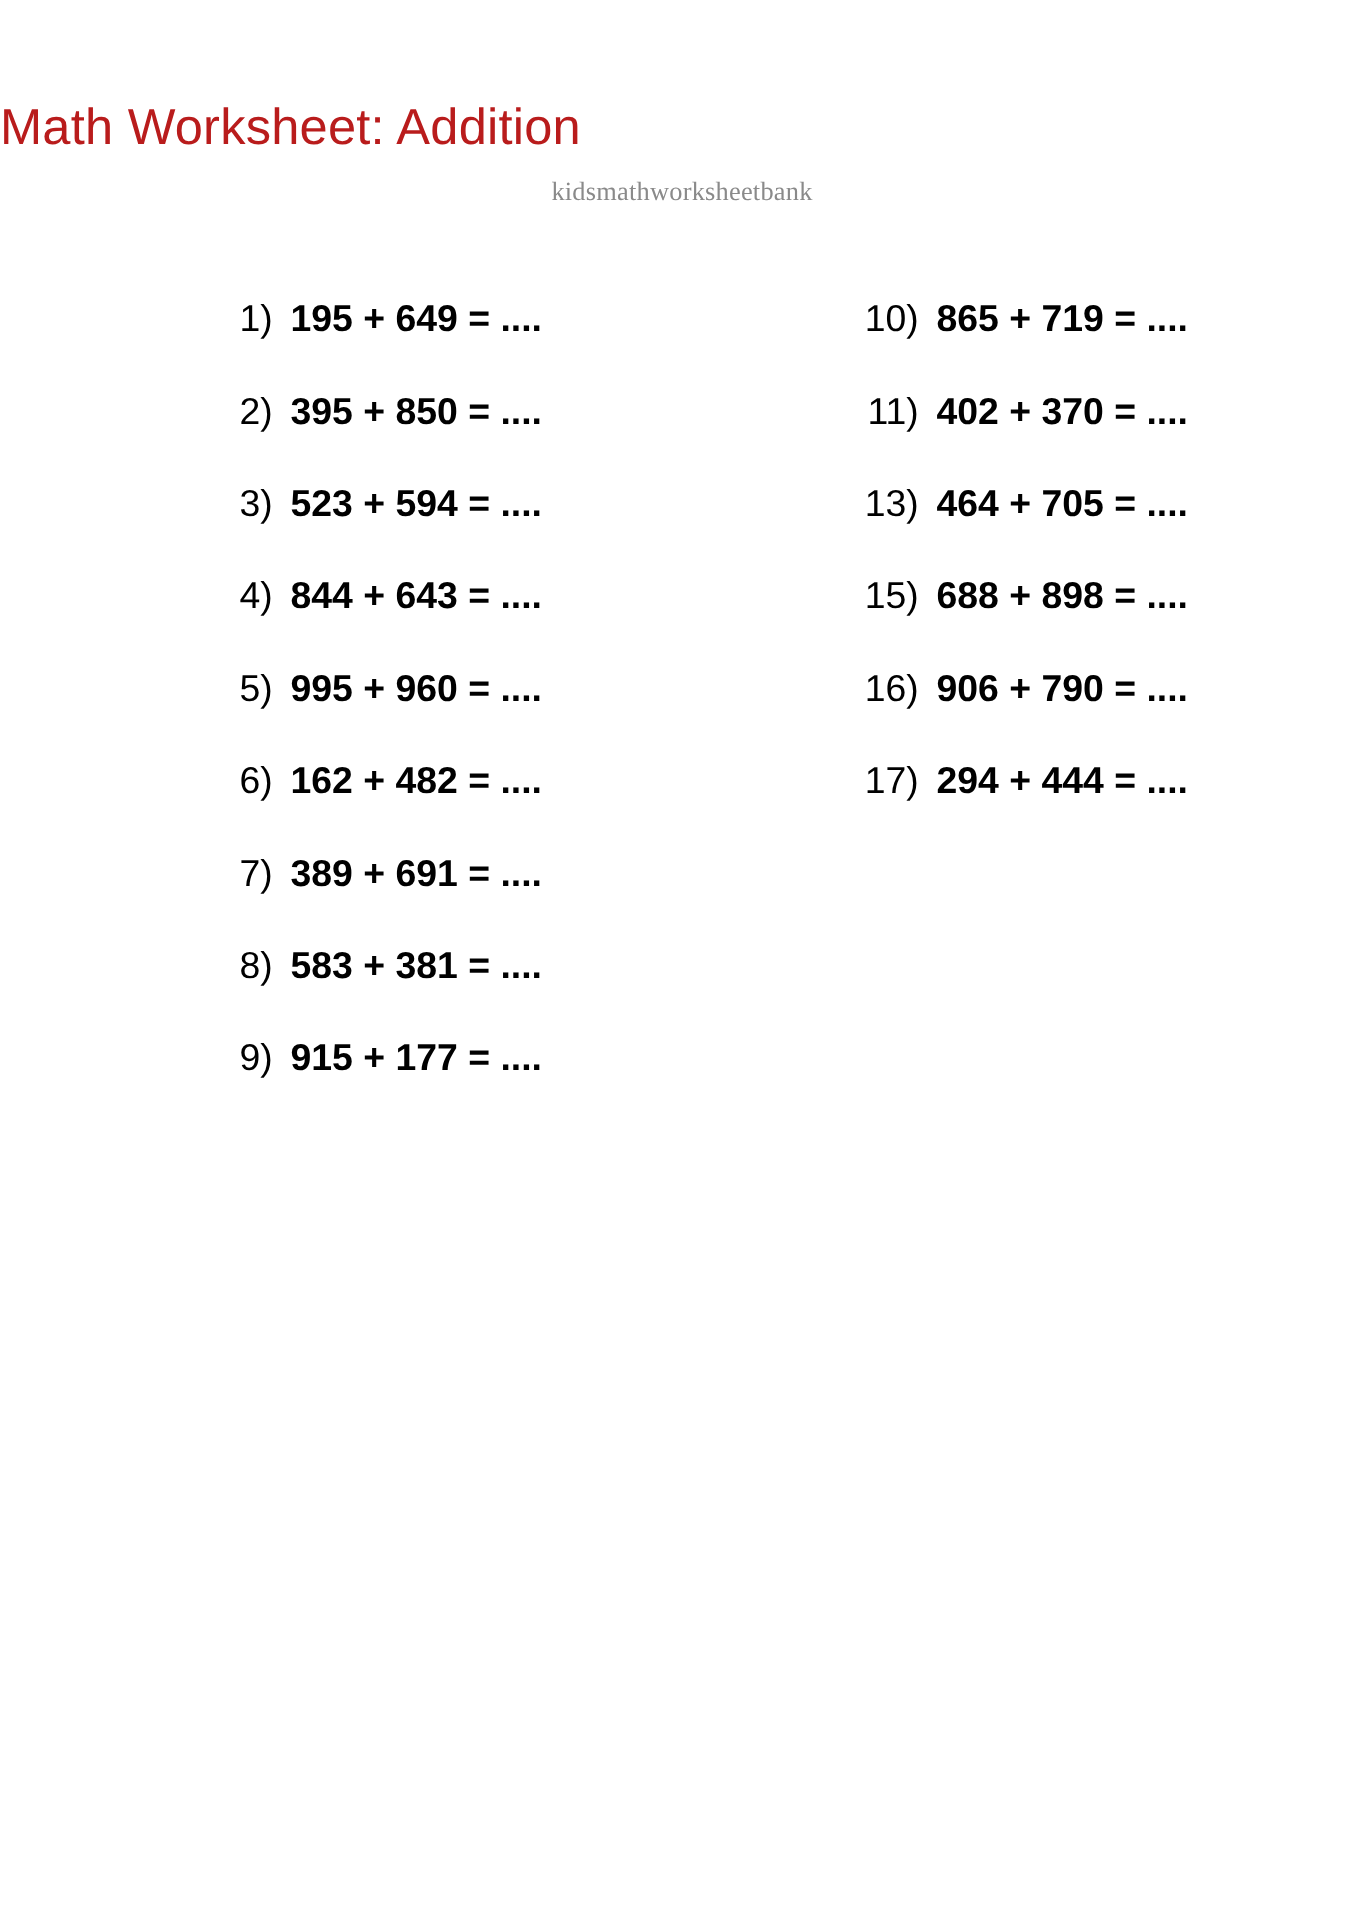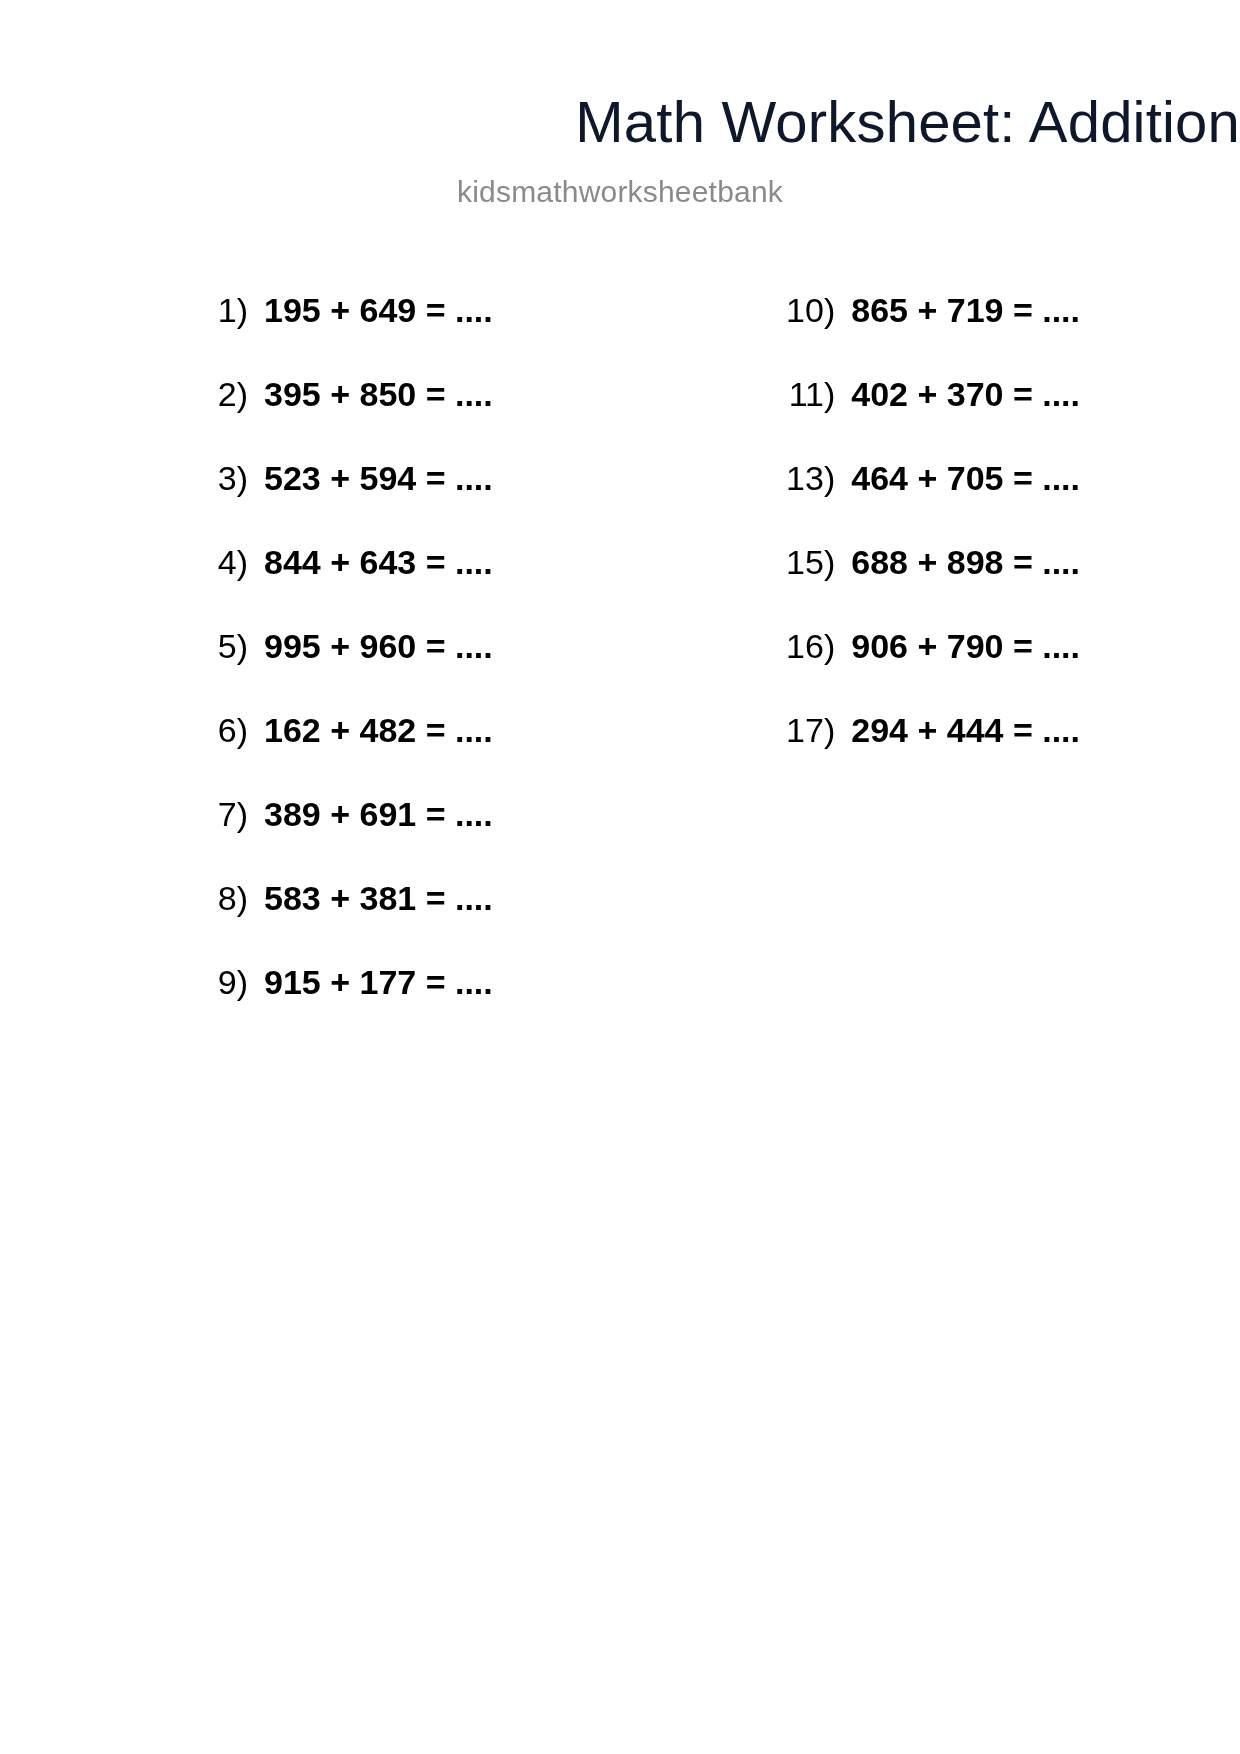--- a/index.html
+++ b/index.html
@@ -16,35 +16,36 @@
     overflow: hidden;
   }
   .sheet {
     width: 1240px;
     height: 1754px;
     box-sizing: border-box;
     padding: 0;
     position: relative;
   }
   .title {
-    text-align: right;
-    font-size: 58px;
+    text-align: left;
+    font-size: 46px;
     font-weight: normal;
-    color: #0f172a;
+    color: #b91c1c;
     margin: 0;
     padding-top: 88px;
     letter-spacing: 0.2px;
   }
   .subtitle {
     text-align: center;
-    font-size: 30px;
+    font-size: 24px;
     color: #8a8a8a;
     margin: 0;
     padding-top: 20px;
     letter-spacing: 0.2px;
+    font-family: Liberation Serif, serif;
   }
   .problems {
     margin-top: 84px;
     display: flex;
     justify-content: flex-start;
     padding-left: 180px;
     box-sizing: border-box;
   }
   .col {
     display: flex;

